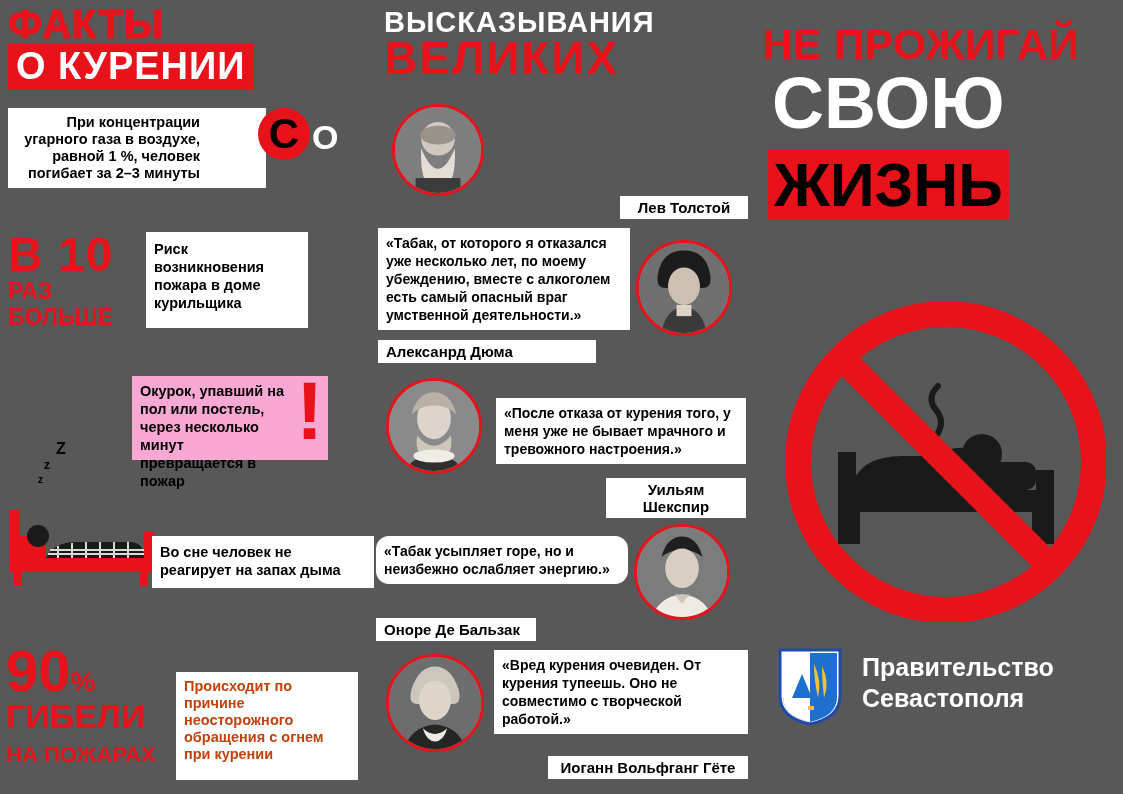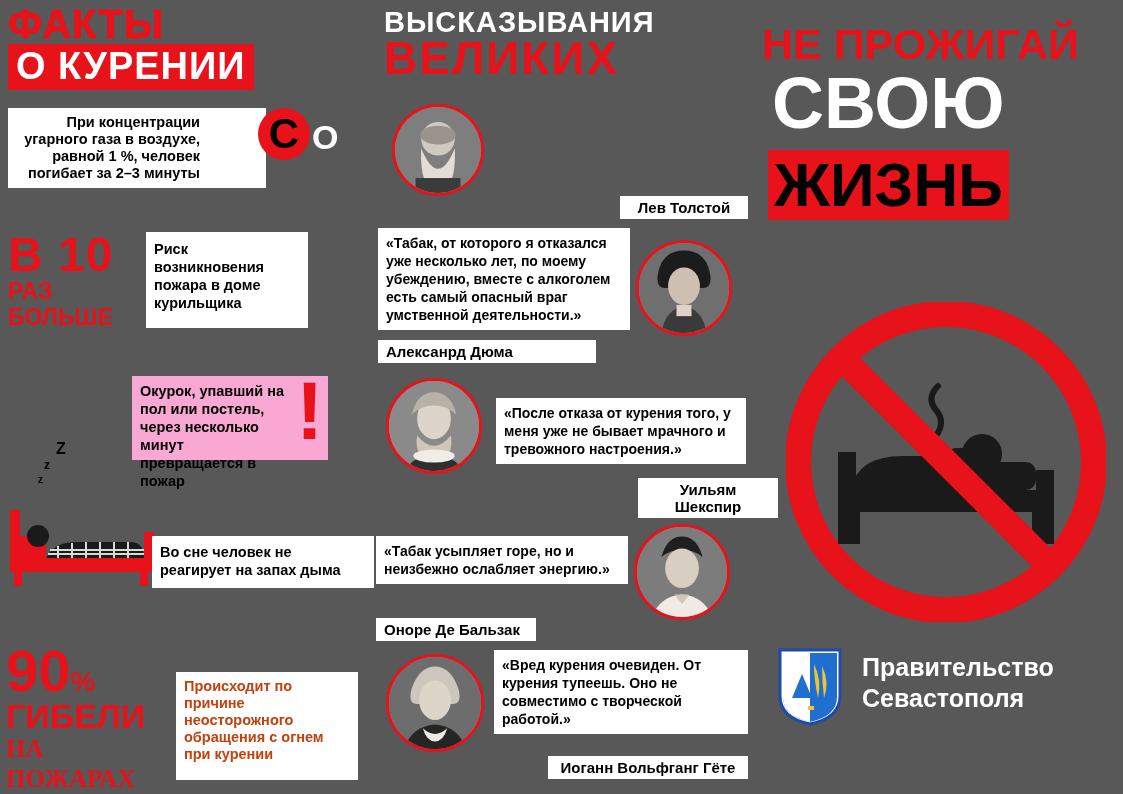--- a/index.html
+++ b/index.html
@@ -113,21 +113,21 @@
 
   .fact5-red {
     left: 6px; top: 646px;
     width: 172px;
     color: #e8121a;
     font-weight: bold;
   }
   .fact5-red .n90 { font-size: 58px; line-height: 50px; }
   .fact5-red .pct { font-size: 28px; }
   .fact5-red .l2 { font-size: 34px; line-height: 36px; }
-  .fact5-red .l3 { font-size: 25px; line-height: 30px; font-family: Liberation Serif, serif; }
+  .fact5-red .l3 { font-size: 22px; line-height: 42px; }
   .fact5-white {
     left: 176px; top: 672px;
     width: 182px; height: 108px;
     background: #ffffff;
     color: #c2410c;
     font-size: 14.5px;
     line-height: 17px;
     padding: 6px 8px;
     font-weight: 700;
   }
@@ -298,23 +298,23 @@
     <svg width="100%" height="100%" viewBox="0 0 96 96">
       <rect width="96" height="96" fill="#8a8a8a"></rect>
       <ellipse cx="48" cy="40" rx="18" ry="22" fill="#ddd5cb"></ellipse>
       <path d="M24 36 q6 -24 24 -24 q18 0 24 24 q-10 -10 -24 -10 q-14 0 -24 10z" fill="#b9b1a6"></path>
       <path d="M30 58 q18 22 36 0 q4 26 -18 26 q-22 0 -18 -26z" fill="#cfc6ba"></path>
       <path d="M18 96 q6 -16 30 -18 q24 2 30 18z" fill="#2f2f2f"></path>
       <ellipse cx="48" cy="80" rx="22" ry="7" fill="#f0ece6"></ellipse>
     </svg>
   </div>
   <div class="abs quote-box" style="left:496px; top:398px; width:250px;">«После отказа от курения того, у меня уже не бывает мрачного и тревожного настроения.»</div>
-  <div class="abs author-box" style="left:606px; top:478px; width:140px; text-align:center;margin-left:32px;">Уильям Шекспир</div>
-
-  <div class="abs quote-box" style="left:376px; top:536px; width:252px;">«Табак усыпляет горе, но и неизбежно ослабляет энергию.»</div>
+  <div class="abs author-box" style="left:606px; top:478px; width:140px; text-align:center;">Уильям Шекспир</div>
+
+  <div class="abs quote-box" style="left:376px; top:536px; width:252px;border-radius:13px;">«Табак усыпляет горе, но и неизбежно ослабляет энергию.»</div>
   <div class="abs portrait" style="left:634px; top:524px; width:96px; height:96px;">
     <svg width="100%" height="100%" viewBox="0 0 96 96">
       <rect width="96" height="96" fill="#7c7c7c"></rect>
       <path d="M26 32 q6 -22 22 -22 q16 0 22 22 q-10 -8 -22 -8 q-12 0 -22 8z" fill="#1f1f1f"></path>
       <ellipse cx="48" cy="44" rx="18" ry="21" fill="#d8cec2"></ellipse>
       <path d="M16 96 q8 -22 32 -24 q24 2 32 24z" fill="#efeae3"></path>
       <path d="M40 72 l8 10 l8 -10 z" fill="#cfc6ba"></path>
     </svg>
   </div>
   <div class="abs author-box" style="left:376px; top:618px; width:160px;">Оноре Де Бальзак</div>

